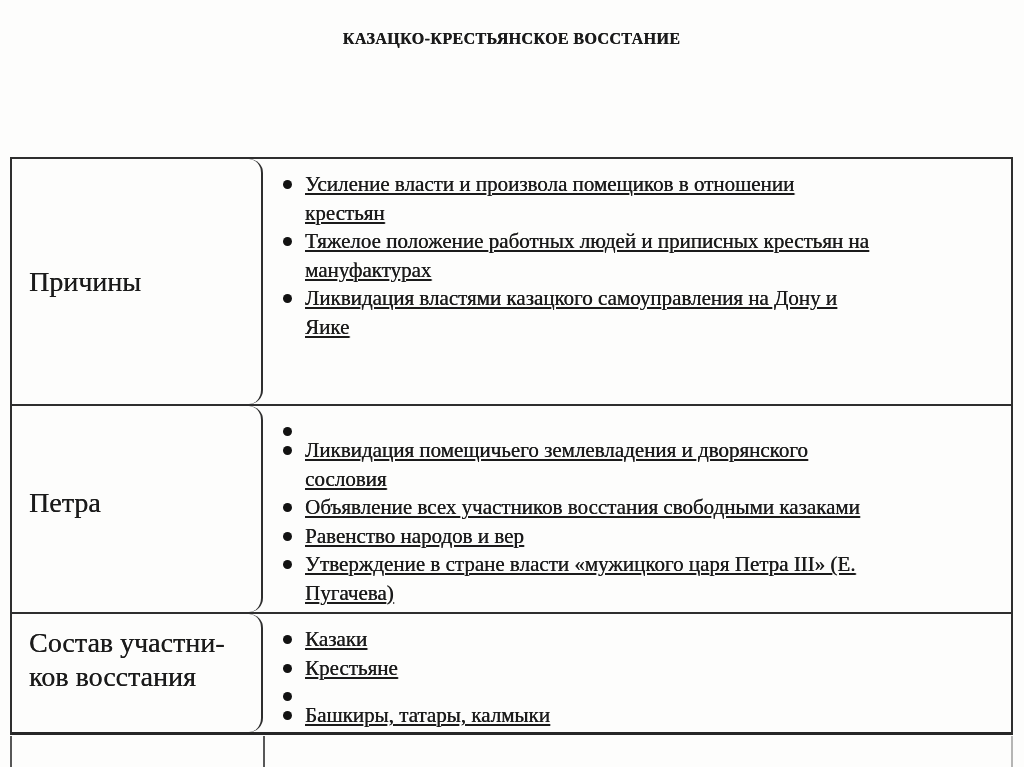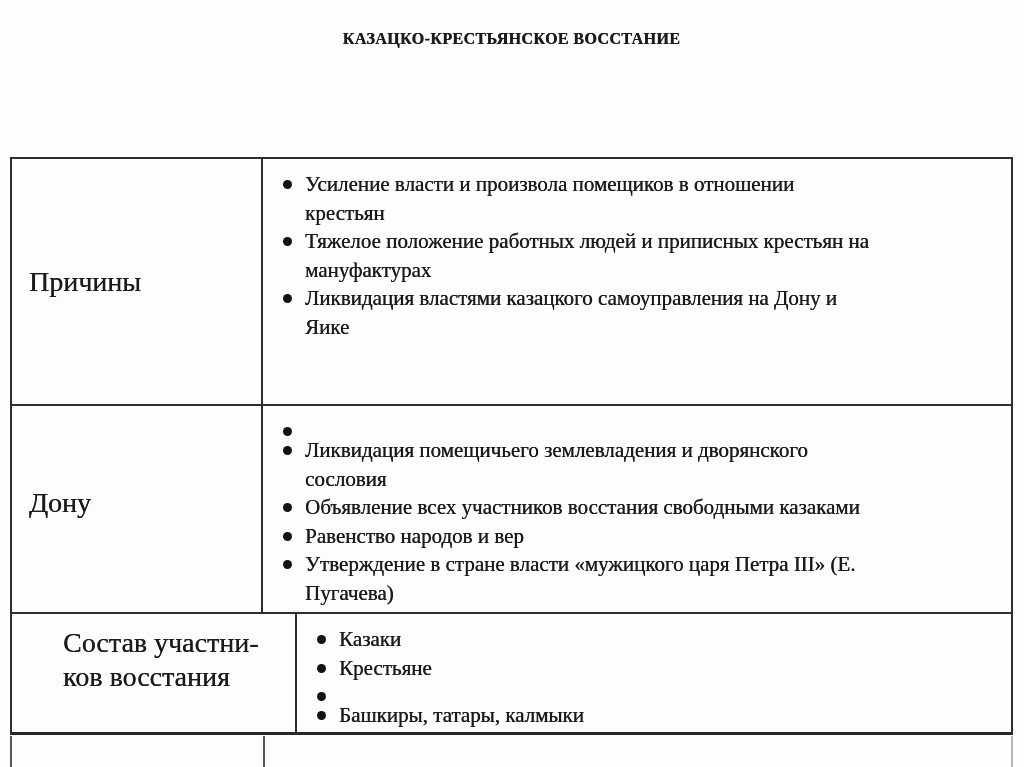--- a/index.html
+++ b/index.html
@@ -41,31 +41,33 @@
   .t-row-3 { height: 120px; }
 
   .cell-label {
     width: 251px;
     flex: none;
     border-right: 2px solid #2e2e2e;
     font-size: 28px;
     line-height: 34px;
     padding-left: 17px;
     text-shadow: 0.25px 0 currentColor;
+    border-radius: 14px;
   }
   .t-row-1 .cell-label { padding-top: 106px; }
   .t-row-2 .cell-label { padding-top: 80px; }
-  .t-row-3 .cell-label { padding-top: 12px; margin-left: 34px; }
+  .t-row-3 .cell-label { padding-top: 12px; }
 
   .cell-content {
     flex: 1;
     padding: 11px 4px 0 20px;
     font-size: 21px;
     line-height: 28.5px;
     text-shadow: 0.35px 0 currentColor;
+    text-decoration: underline;
   }
   .bullet-item { display: flex; align-items: flex-start; }
   .bullet-dot {
     flex: none;
     width: 9px;
     height: 9px;
     border-radius: 50%;
     background: #121212;
     margin: 10px 13px 0 0;
   }
@@ -124,21 +126,21 @@
         </div>
         <div class="bullet-item">
           <span class="bullet-dot"></span>
           <span class="bullet-text w555">Ликвидация властями казацкого самоуправления на Дону и Яике</span>
         </div>
       </div>
     </div>
 
     <div class="t-row t-row-2">
       <div class="cell-label">
-        <div>Дону</div>
+        <div>Петра</div>
       </div>
       <div class="cell-content">
         <div class="bullet-item">
           <span class="bullet-dot"></span>
         </div>
         <div class="bullet-item">
           <span class="bullet-dot"></span>
           <span class="bullet-text w545">Ликвидация помещичьего землевладения и дворянского сословия</span>
         </div>
         <div class="bullet-item">

